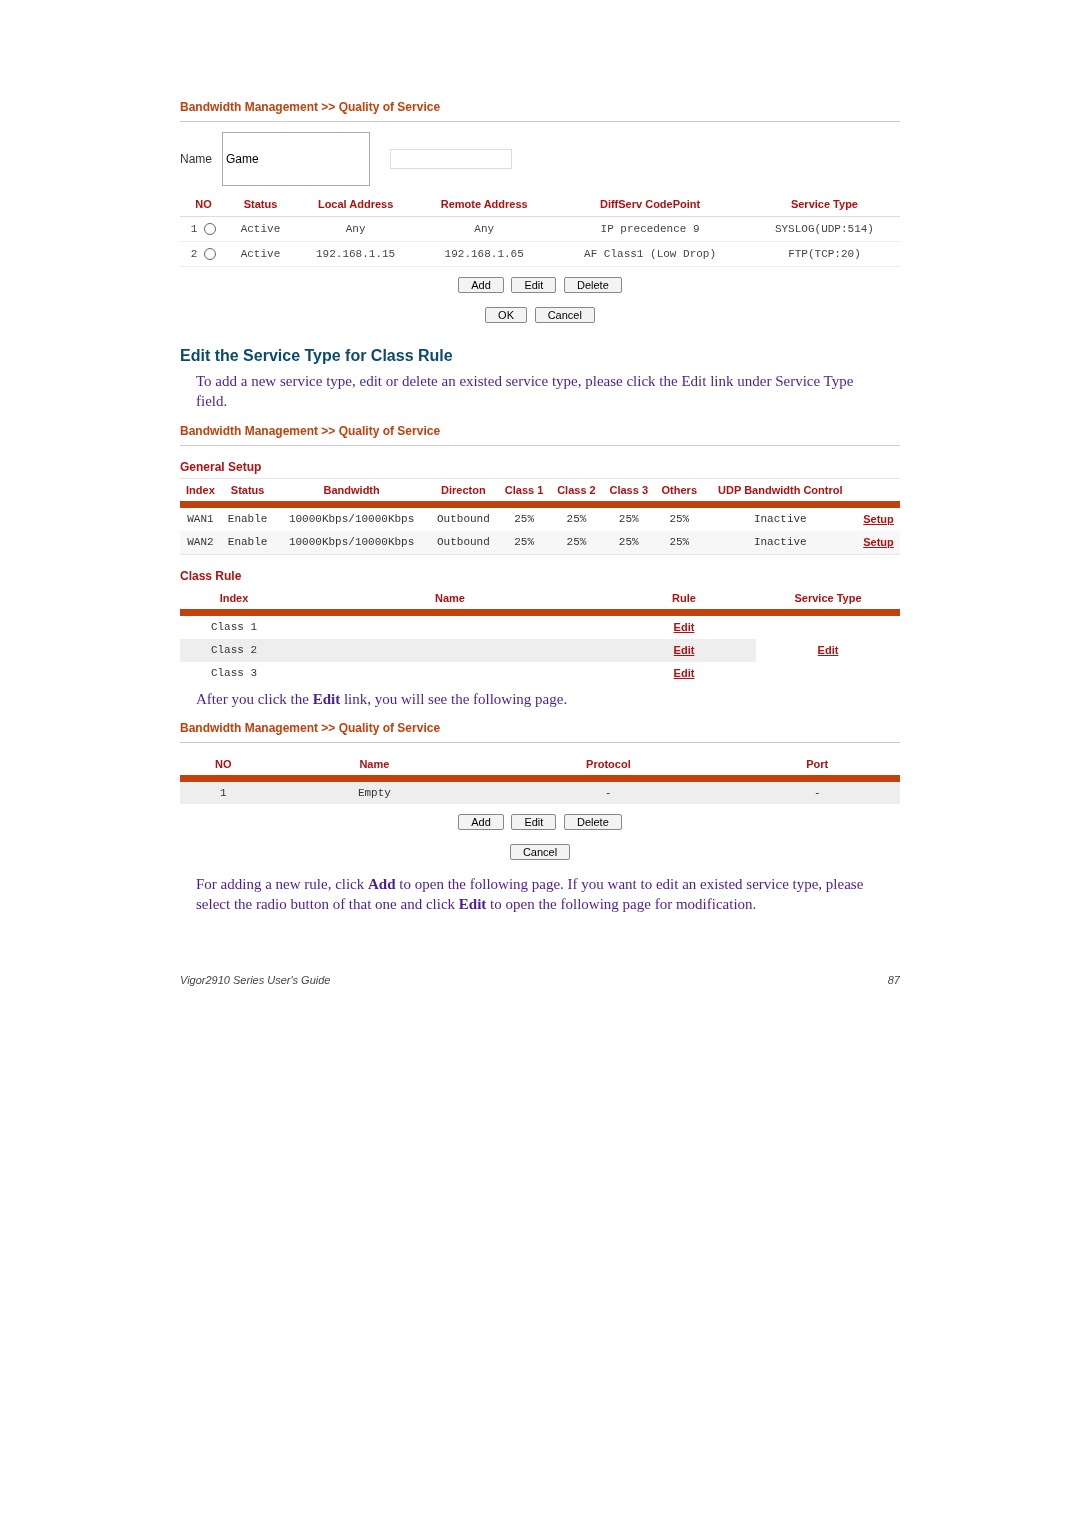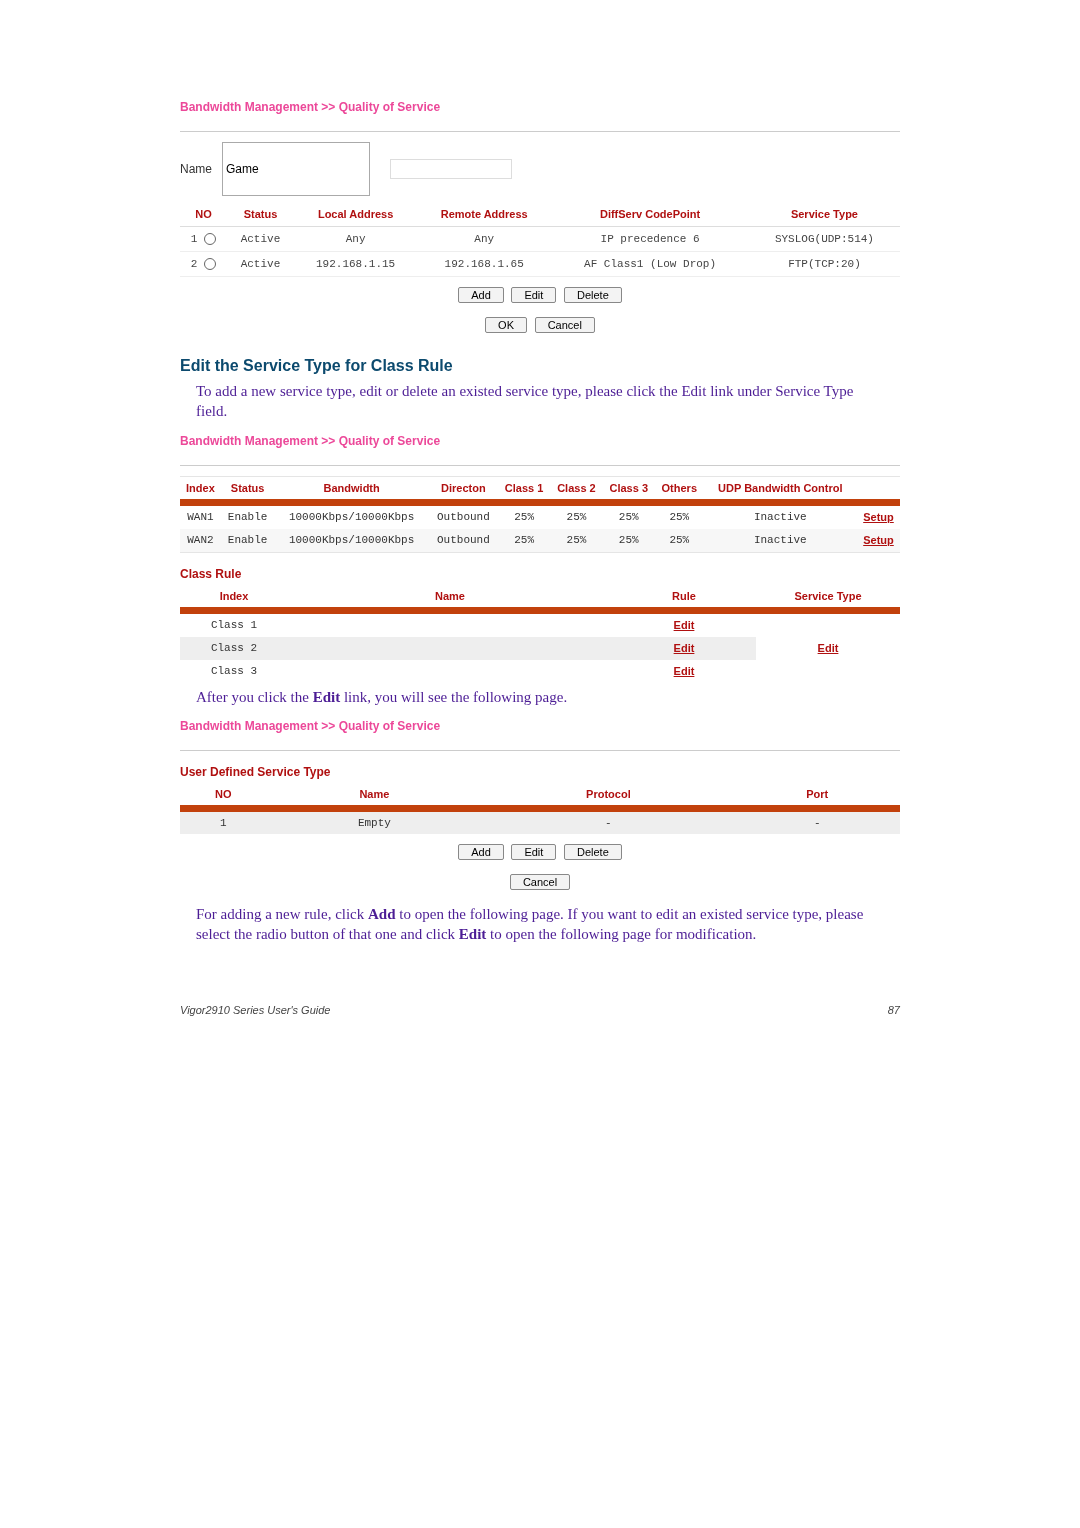--- a/index.html
+++ b/index.html
@@ -5,26 +5,26 @@
 body {
   font-family: Arial, sans-serif;
   font-size: 13px;
   color: #333;
   background: #fff;
   margin: 0;
   padding: 100px 180px 60px 180px;
   width: 720px;
 }
 .page-title {
-  color: #ec4899;
+  color: #c2410c;
   font-weight: bold;
   font-size: 12px;
   margin: 0 0 10px;
   border-bottom: 1px solid #ccc;
-  padding-bottom: 17px;
+  padding-bottom: 7px;
 }
 .section-title {
   color: #b01010;
   font-weight: bold;
   font-size: 12px;
   margin: 14px 0 4px;
 }
 .name-row { display: flex; align-items: center; gap: 10px; margin-bottom: 6px; }
 .name-row label { font-size: 12px; }
 .name-input { border: 1px solid #aaa; padding: 19px 3px; font-size: 12px; width: 140px; }
@@ -71,21 +71,21 @@
         <th>DiffServ CodePoint</th>
         <th>Service Type</th>
       </tr>
     </thead>
     <tbody>
       <tr>
         <td><span>1</span> <span class="radio"></span></td>
         <td>Active</td>
         <td>Any</td>
         <td>Any</td>
-        <td>IP precedence 6</td>
+        <td>IP precedence 9</td>
         <td>SYSLOG(UDP:514)</td>
       </tr>
       <tr>
         <td><span>2</span> <span class="radio"></span></td>
         <td>Active</td>
         <td>192.168.1.15</td>
         <td>192.168.1.65</td>
         <td>AF Class1 (Low Drop)</td>
         <td>FTP(TCP:20)</td>
       </tr>
@@ -102,20 +102,21 @@
     <button class="btn">Cancel</button>
   </div>
 </div>
 
 <h3 class="body-heading">Edit the Service Type for Class Rule</h3>
 <p class="body">To add a new service type, edit or delete an existed service type, please click the Edit link under Service Type field.</p>
 
 <div>
   <div class="page-title">Bandwidth Management &gt;&gt; Quality of Service</div>
 
+  <div class="section-title">General Setup</div>
   <div class="general-wrap">
   <table class="gen-table">
     <thead>
       <tr>
         <th>Index</th>
         <th>Status</th>
         <th>Bandwidth</th>
         <th>Directon</th>
         <th>Class 1</th>
         <th>Class 2</th>
@@ -185,21 +186,20 @@
   </table>
 </div>
 
 <p class="body">
   <span>After you click the </span><b>Edit</b><span> link, you will see the following page.</span>
 </p>
 
 <div>
   <div class="page-title">Bandwidth Management &gt;&gt; Quality of Service</div>
 
-  <div class="section-title">User Defined Service Type</div>
   <table class="udst-table">
     <thead>
       <tr>
         <th style="width:12%">NO</th>
         <th style="width:30%">Name</th>
         <th style="width:35%">Protocol</th>
         <th>Port</th>
       </tr>
     </thead>
     <tbody>

